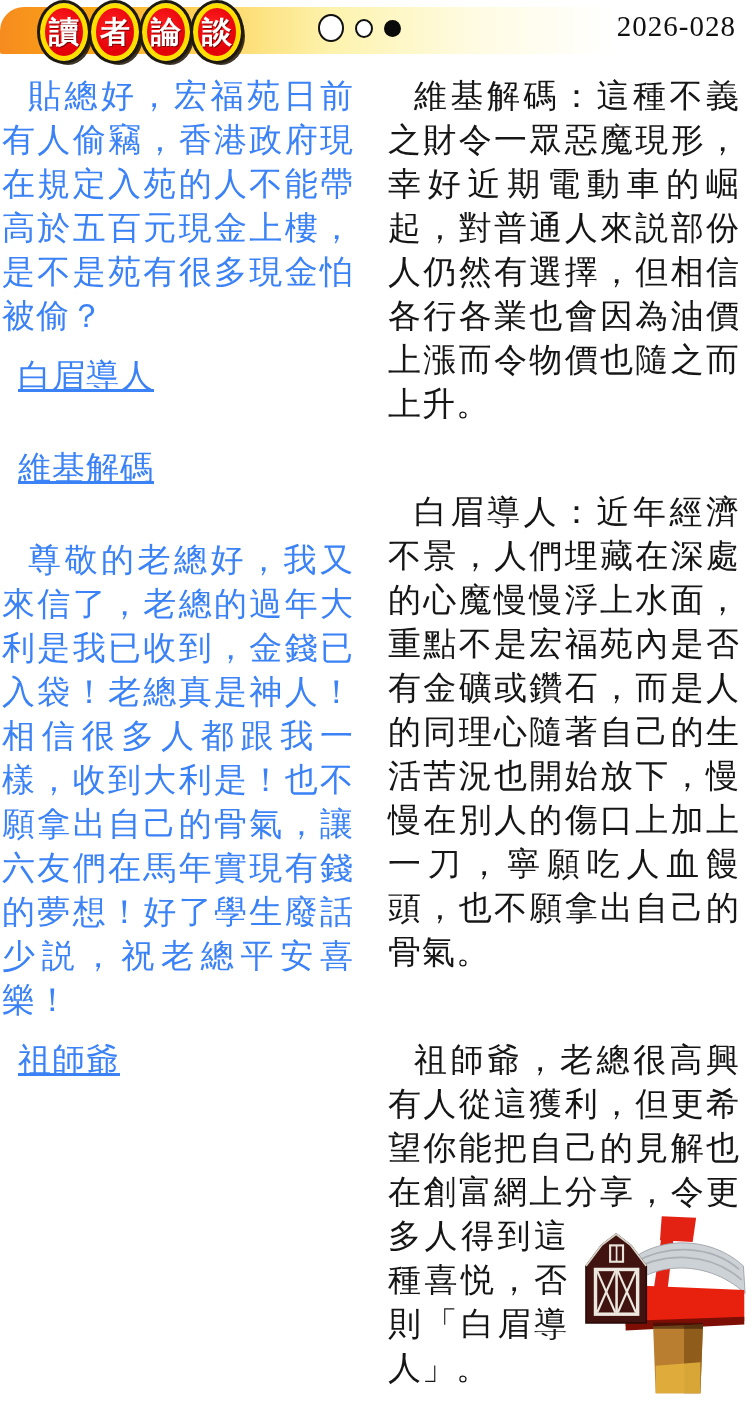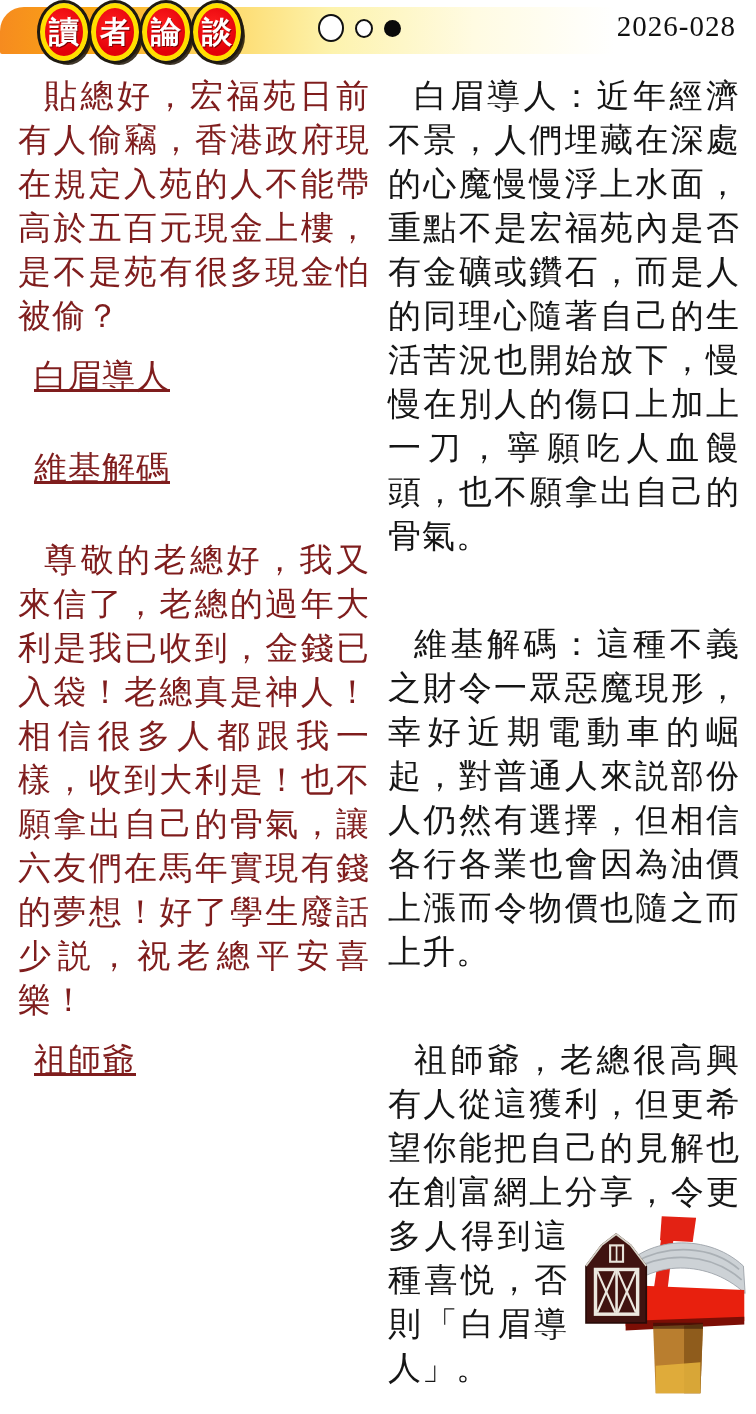--- a/index.html
+++ b/index.html
@@ -44,21 +44,21 @@
     font-size:29px; color:#111; letter-spacing:1px;
   }
 
   
   .col {
     position:absolute; top:74px;
     font-size:33px; line-height:44px;
     text-align:justify; text-justify:inter-character;
     line-break:strict; letter-spacing:1px;
   }
-  .col-left  { left:18px;  width:352px; color:#7f1d1d; }
+  .col-left  { left:2px;  width:352px; color:#3b82f6; }
   .col-right { left:388px; width:352px; color:#161616; }
 
   .body-text { margin:0; text-indent:26px; }
   .signature { margin:16px; padding-right:2px;text-decoration:underline; }
   .letter + .letter { margin-top:48px; }
   .reply + .reply  { margin-top:64px; }
 
   
   .mailbox-wrap {
     float:right;
@@ -103,25 +103,25 @@
     <div class="letter">
       <p class="body-text">尊敬的老總好，我又來信了，老總的過年大利是我已收到，金錢已入袋！老總真是神人！相信很多人都跟我一樣，收到大利是！也不願拿出自己的骨氣，讓六友們在馬年實現有錢的夢想！好了學生廢話少説，祝老總平安喜樂！</p>
       <p class="signature">祖師爺</p>
     </div>
 
   </div>
 
   <div class="col col-right">
 
     <div class="reply">
-      <p class="body-text">白眉導人：近年經濟不景，人們埋藏在深處的心魔慢慢浮上水面，重點不是宏福苑內是否有金礦或鑽石，而是人的同理心隨著自己的生活苦況也開始放下，慢慢在別人的傷口上加上一刀，寧願吃人血饅頭，也不願拿出自己的骨氣。</p>
+      <p class="body-text">維基解碼：這種不義之財令一眾惡魔現形，幸好近期電動車的崛起，對普通人來説部份人仍然有選擇，但相信各行各業也會因為油價上漲而令物價也隨之而上升。</p>
     </div>
 
     <div class="reply">
-      <p class="body-text">維基解碼：這種不義之財令一眾惡魔現形，幸好近期電動車的崛起，對普通人來説部份人仍然有選擇，但相信各行各業也會因為油價上漲而令物價也隨之而上升。</p>
+      <p class="body-text">白眉導人：近年經濟不景，人們埋藏在深處的心魔慢慢浮上水面，重點不是宏福苑內是否有金礦或鑽石，而是人的同理心隨著自己的生活苦況也開始放下，慢慢在別人的傷口上加上一刀，寧願吃人血饅頭，也不願拿出自己的骨氣。</p>
     </div>
 
     <div class="reply">
       <p class="body-text"><span>祖師爺，老總很高興有人從這獲利，但更希望你能把自己的見解也在創富網上分享，令</span><span class="mailbox-wrap">
             <svg viewBox="0 0 200 210" xmlns="http://www.w3.org/2000/svg">
 
             <polygon points="92,94 108,96 116,28 102,26" fill="#e32214"></polygon>
             <polygon points="102,4 142,6 138,34 100,32" fill="#e32214"></polygon>
 
             <path d="M46,80 C72,28 152,20 197,62 L199,94 C152,50 80,58 54,98 Z" fill="#cdd2d6" stroke="#9aa0a6" stroke-width="1"></path>

